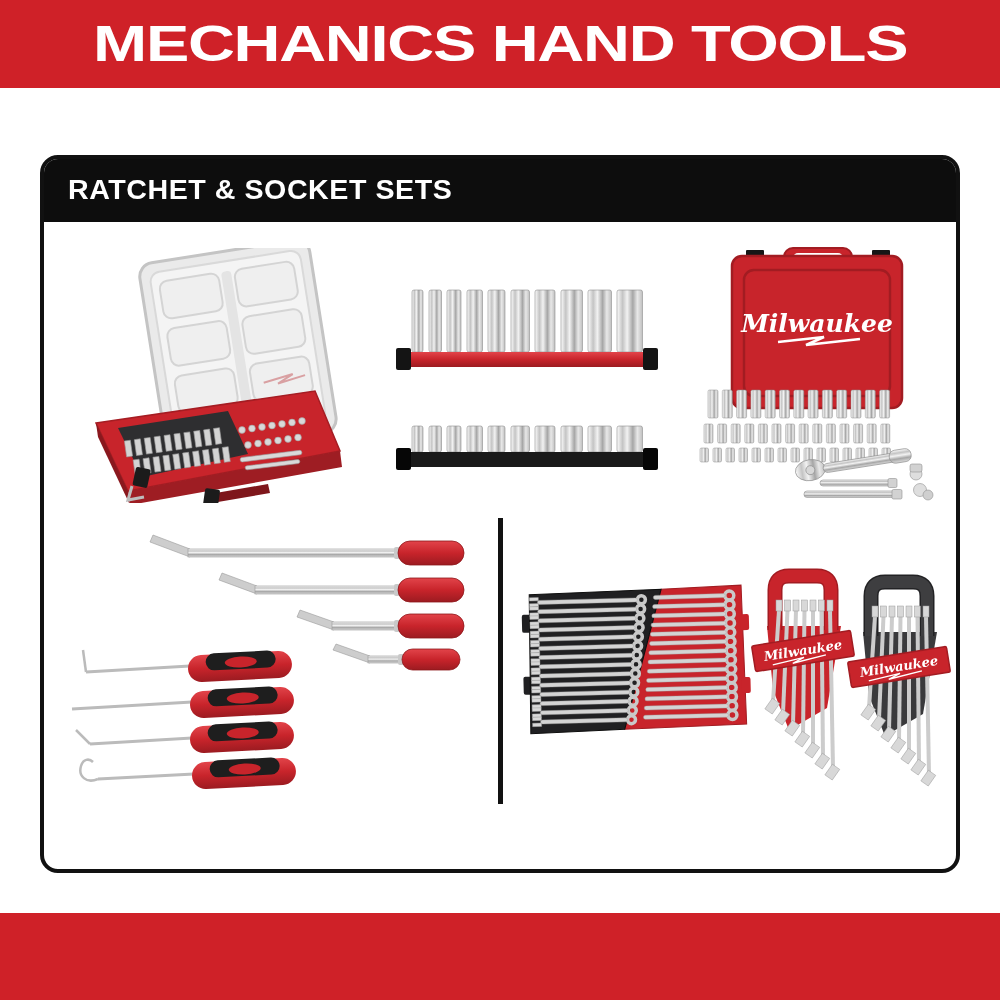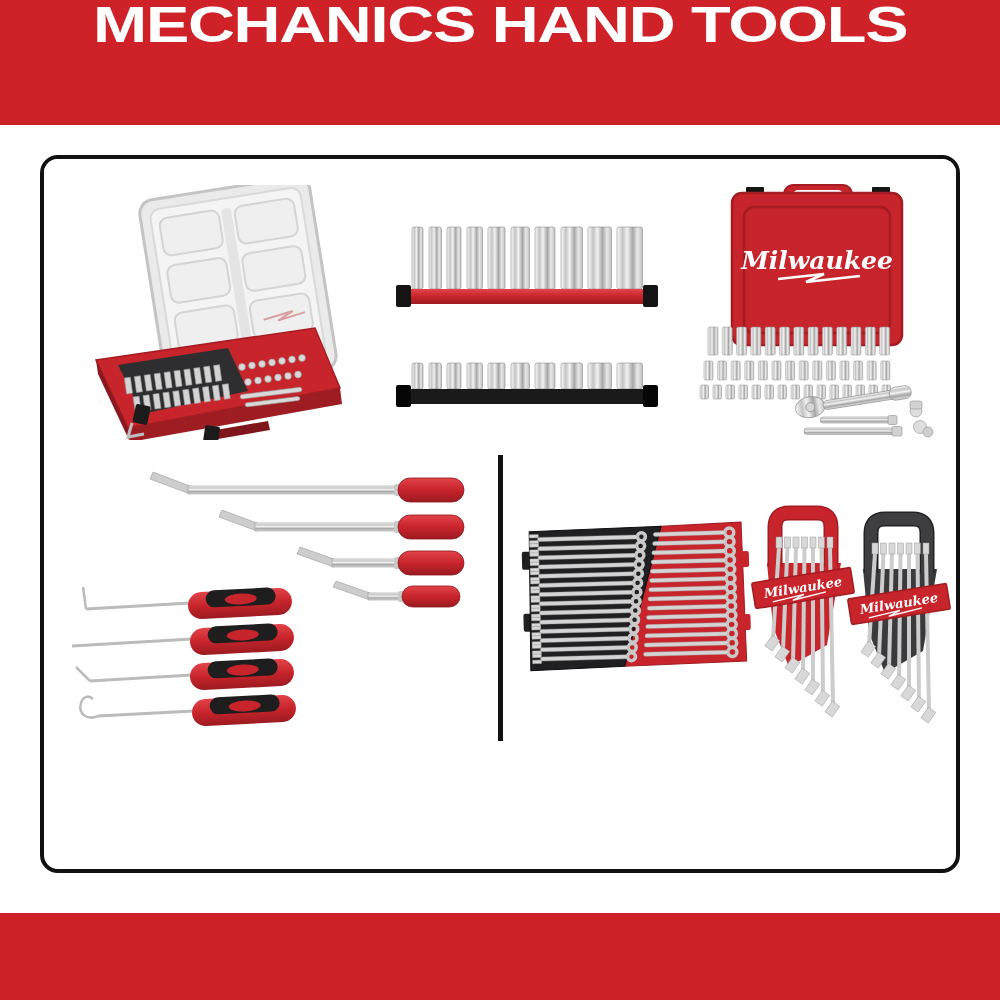--- a/index.html
+++ b/index.html
@@ -2,22 +2,22 @@
 <html><head>
 <meta charset="utf-8">
 <style>
   html,body{margin:0;padding:0;}
   body{
     width:1000px;height:1000px;position:relative;overflow:hidden;
     background:#ffffff;font-family:"Liberation Sans",sans-serif;
   }
   
   .banner{
-    position:absolute;left:0;top:0;width:1000px;height:125px;
-    background:#CF2128;display:flex;align-items:flex-start;justify-content:center;
+    position:absolute;left:0;top:0;width:1000px;height:88px;
+    background:#CF2128;display:flex;align-items:center;justify-content:center;
   }
   .banner-title{
     color:#ffffff;font-weight:bold;font-size:50px;line-height:1;
     white-space:nowrap;transform:scaleX(1.30);letter-spacing:-1px;
   }
   
   .footer{
     position:absolute;left:0;top:913px;width:1000px;height:87px;
     background:#CF2128;
   }
@@ -74,20 +74,23 @@
     </linearGradient>
   </defs>
 </svg>
 
 <header class="banner">
   <div class="banner-title">MECHANICS HAND TOOLS</div>
 </header>
 
 <section class="card">
 
+  <div class="card-header">
+    <span class="section-label">RATCHET &amp; SOCKET SETS</span>
+  </div>
 
   <div class="section-products">
 
     <div class="fig" style="left:46px;top:26px">
       <svg width="255" height="255" viewBox="0 0 255 255">
         <g transform="rotate(-9 150 100)">
           <rect x="62" y="2" width="172" height="195" rx="14" fill="#EAEAEA" stroke="#C4C4C4" stroke-width="3"></rect>
           <rect x="72" y="12" width="152" height="175" rx="10" fill="#F4F4F4" stroke="#D9D9D9" stroke-width="2"></rect>
           <rect x="80" y="22" width="60" height="38" rx="8" fill="#EFEFEF" stroke="#D4D4D4" stroke-width="2"></rect>
           <rect x="156" y="22" width="60" height="38" rx="8" fill="#EFEFEF" stroke="#D4D4D4" stroke-width="2"></rect>

